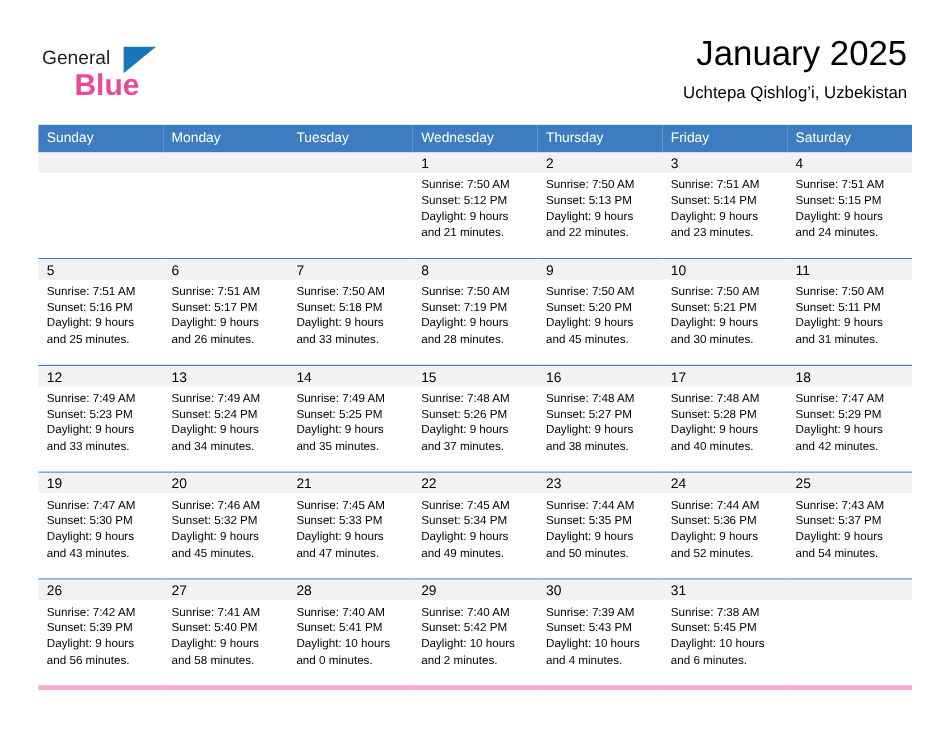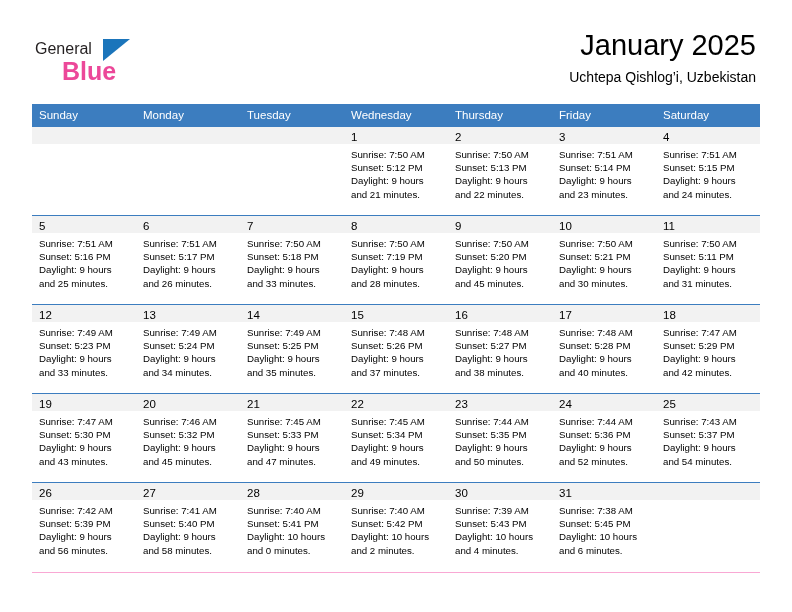--- a/index.html
+++ b/index.html
@@ -115,21 +115,21 @@
 
   tbody td {
     vertical-align: top;
     padding: 0;
     height: 89px;
     border-top: 1px solid #3c7dbf;
     background: #ffffff;
     box-sizing: border-box;
   }
   tbody tr:last-child td {
-    border-bottom: 1px solid #f9a8d4;
+    border-bottom: 4px solid #f9a8d4;
     height: 90px;
   }
 
   .cell {
     position: relative;
     height: 100%;
     box-sizing: border-box;
   }
   .daynum-strip {
     background: #f2f2f2;

